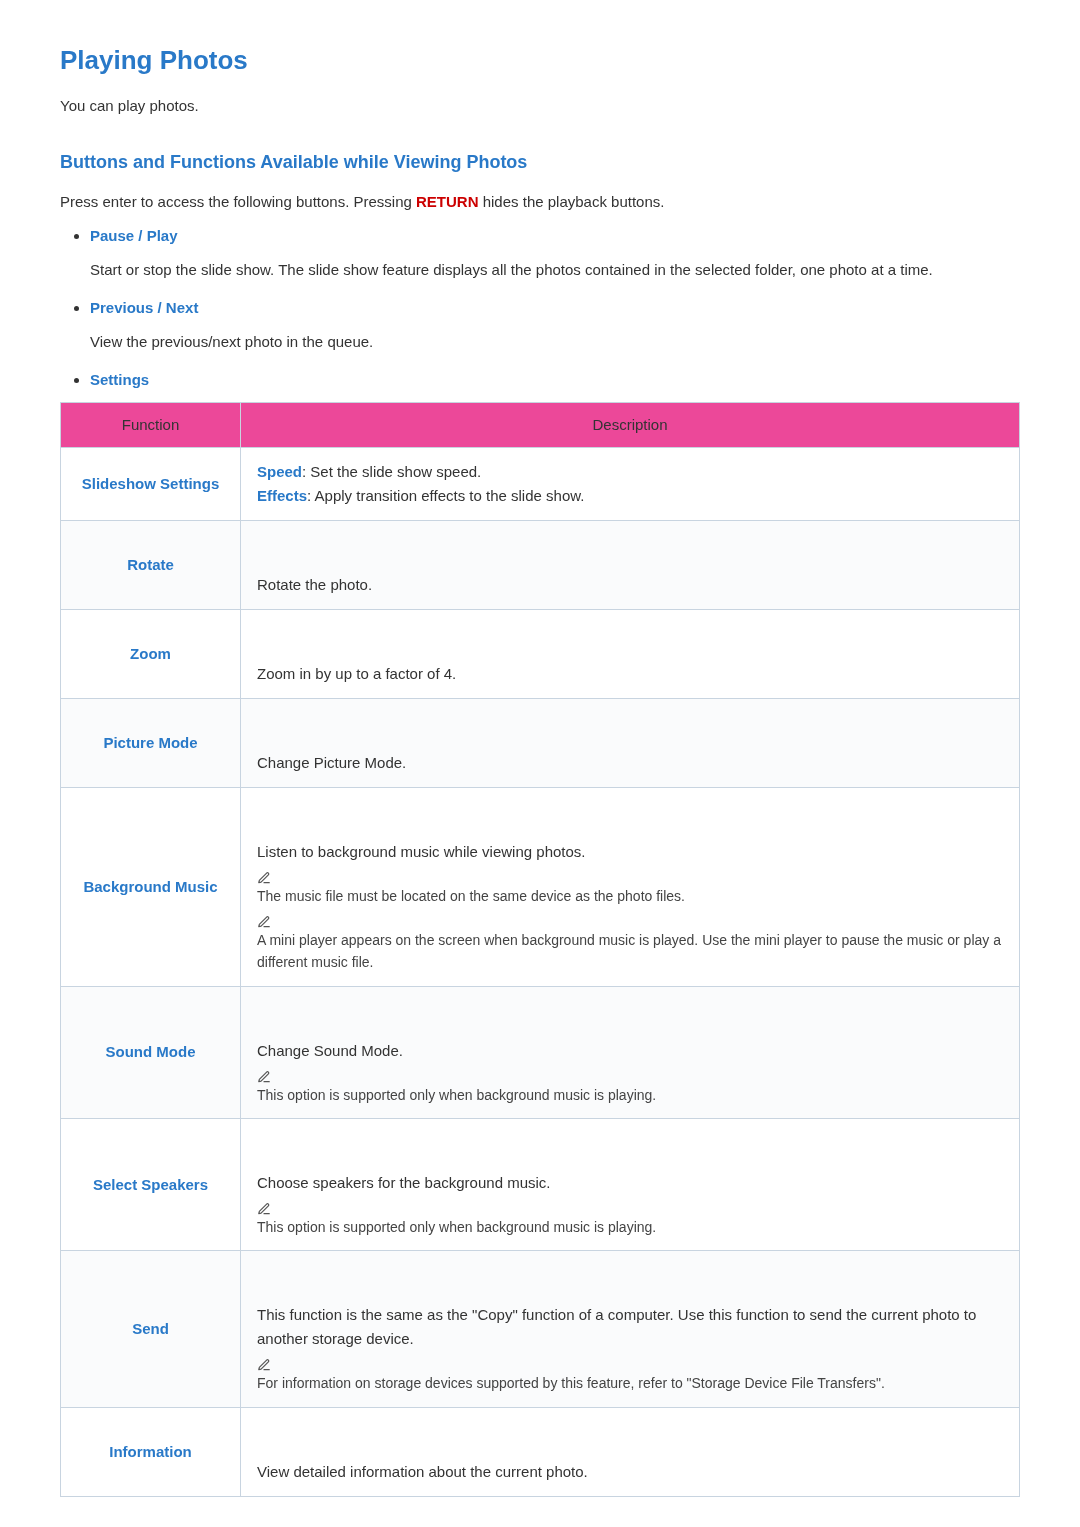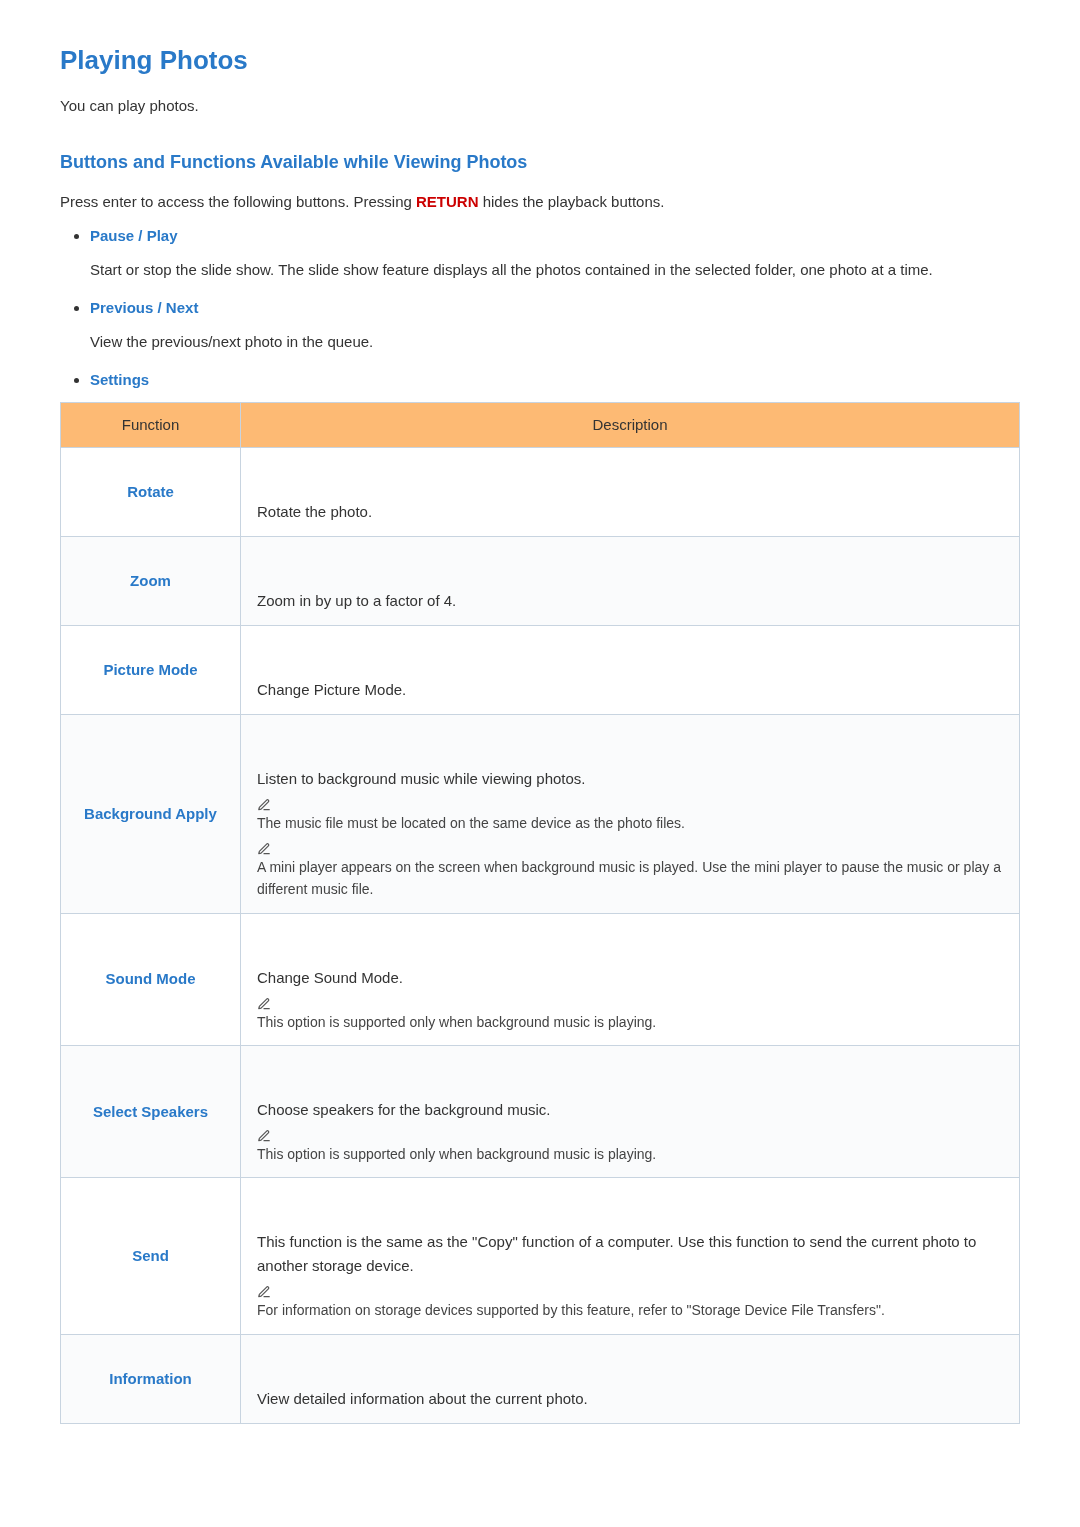--- a/index.html
+++ b/index.html
@@ -70,21 +70,21 @@
       color: #333;
     }
 
     table {
       width: 100%;
       border-collapse: collapse;
       margin-top: 10px;
     }
 
     thead tr {
-      background-color: #fdba74;
+      background-color: #ec4899;
     }
 
     thead th {
       padding: 10px 16px;
       font-weight: normal;
       color: #333;
       text-align: left;
       border: 1px solid #c8d4e0;
     }
 
@@ -176,40 +176,47 @@
 </ul>
 
 <table>
   <thead>
     <tr>
       <th>Function</th>
       <th>Description</th>
     </tr>
   </thead>
   <tbody id="table-body">
+  <tr>
+        <td>Slideshow Settings</td>
+        <td>
+          <p><span class="desc-bold">Speed</span>: Set the slide show speed.</p>
+          <p><span class="desc-bold">Effects</span>: Apply transition effects to the slide show.</p>
+        </td>
+      </tr>
       <tr>
         <td>Rotate</td>
         <td>
           <p class="desc-text">Rotate the photo.</p>
         </td>
       </tr>
       <tr>
         <td>Zoom</td>
         <td>
           <p class="desc-text">Zoom in by up to a factor of 4.</p>
         </td>
       </tr>
       <tr>
         <td>Picture Mode</td>
         <td>
           <p class="desc-text">Change Picture Mode.</p>
         </td>
       </tr>
       <tr>
-        <td>Background Apply</td>
+        <td>Background Music</td>
         <td>
           <p class="desc-text">Listen to background music while viewing photos.</p>
           <div class="note-line">
             <svg width="14" height="14" viewBox="0 0 24 24" fill="none" stroke="#555" stroke-width="2" stroke-linecap="round" stroke-linejoin="round" style="margin-top: 3px; flex-shrink: 0; margin-right: 5px;">
               <path d="M12 20h9"></path>
               <path d="M16.5 3.5a2.121 2.121 0 0 1 3 3L7 19l-4 1 1-4L16.5 3.5z"></path>
             </svg>
             <span>The music file must be located on the same device as the photo files.</span>
           </div>
           <div class="note-line">

